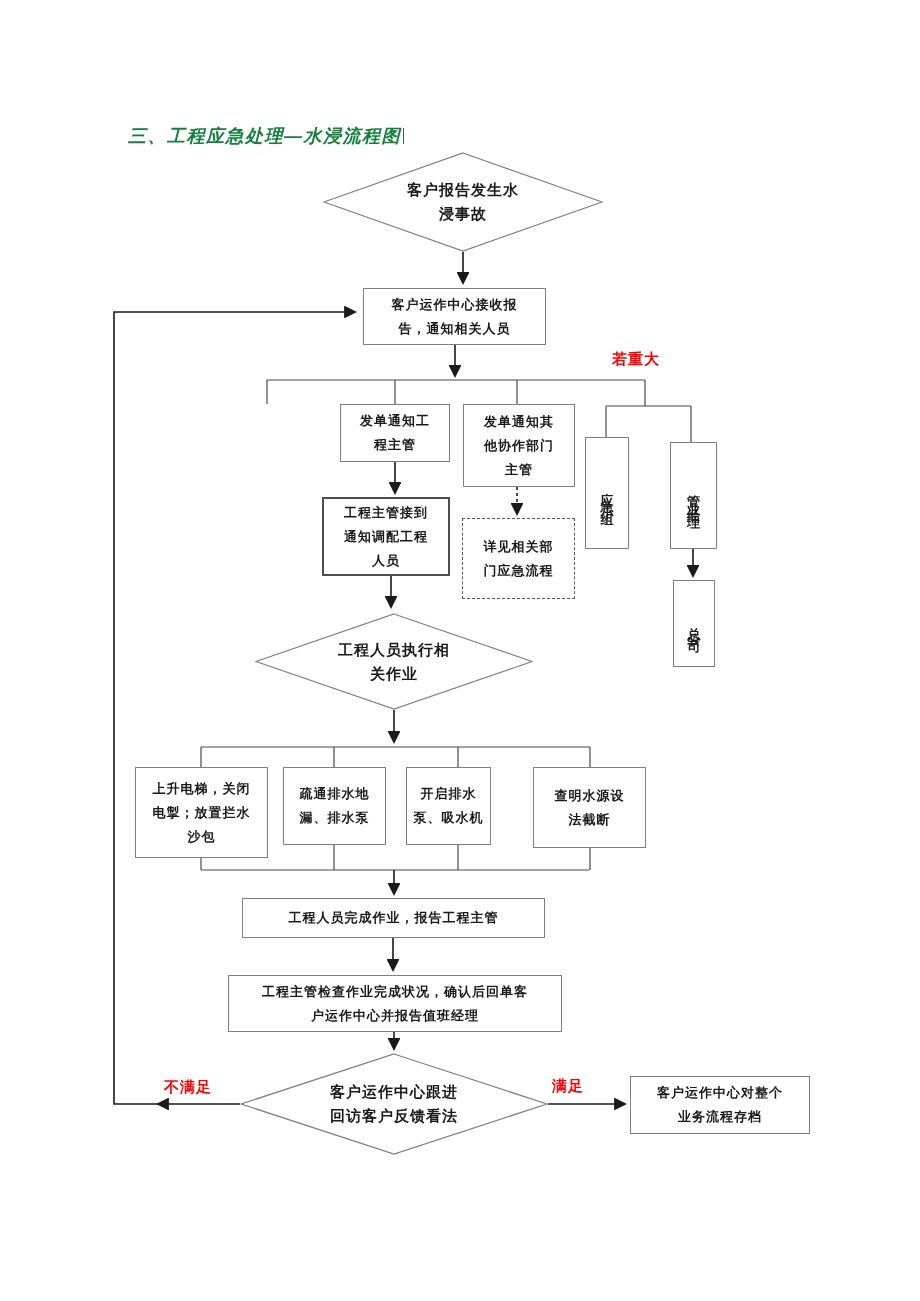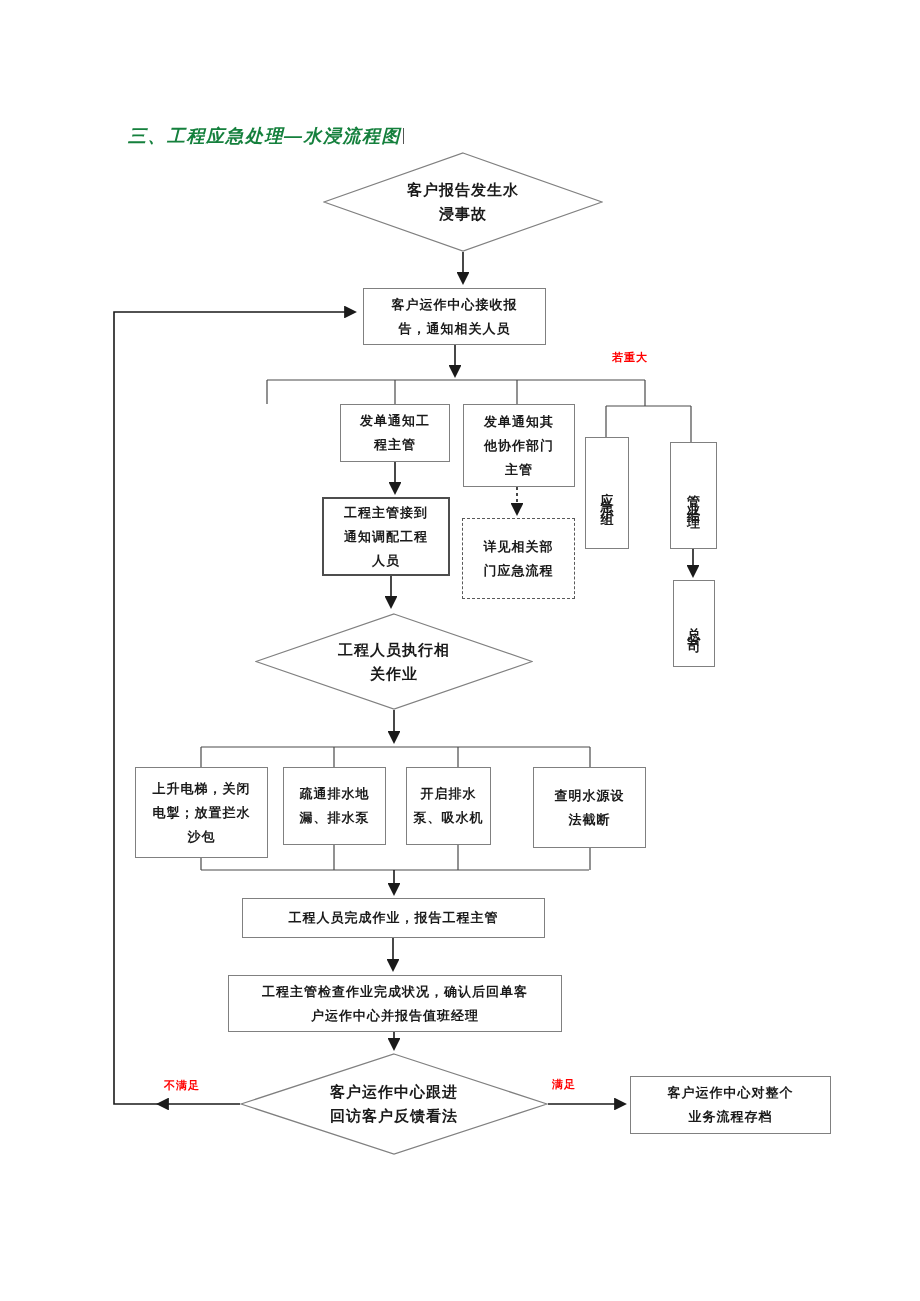--- a/index.html
+++ b/index.html
@@ -21,21 +21,21 @@
   .dashed{border:1.5px dashed #595959;}
   .vbox{writing-mode:vertical-rl;text-orientation:upright;letter-spacing:7px;
         line-height:1;padding-top:6px;}
   .diamond{position:absolute;z-index:2;}
   .diamond svg{position:absolute;left:0;top:0;}
   .dlabel{position:absolute;left:0;top:0;right:0;bottom:0;z-index:3;
           display:flex;align-items:center;justify-content:center;text-align:center;
           font-weight:bold;font-size:15px;line-height:24px;letter-spacing:1px;
           color:#1a1a1a;white-space:pre-line;}
   .redlab{position:absolute;z-index:4;font-family:"Liberation Sans","DejaVu Sans",sans-serif;
-          font-weight:bold;font-size:11px;color:#ff0000;letter-spacing:1px;}
+          font-weight:bold;font-size:15px;color:#ff0000;letter-spacing:1px;}
 </style>
 </head>
 <body>
 
 <div id="page">
 
   <div id="title">
     <span>三、工程应急处理—水浸流程图</span>
     <span class="cursor"></span>
   </div>
@@ -138,16 +138,16 @@
     <svg width="308" height="102">
         <polygon points="154,1 307,51 154,101 1,51" fill="#ffffff" stroke="#808080" stroke-width="1.2"></polygon>
       </svg>
     <div class="dlabel" style="padding:0 80px">客户运作中心跟进
 回访客户反馈看法</div>
   </div>
 
   <div class="redlab" style="left:164px;top:1078px">不满足</div>
   <div class="redlab" style="left:552px;top:1077px">满足</div>
 
-  <div class="box" style="left:630px;top:1076px;width:201px;height:58px">客户运作中心对整个
+  <div class="box" style="left:630px;top:1076px;width:180px;height:58px">客户运作中心对整个
 业务流程存档</div>
 
 </div>
 
 </body></html>

